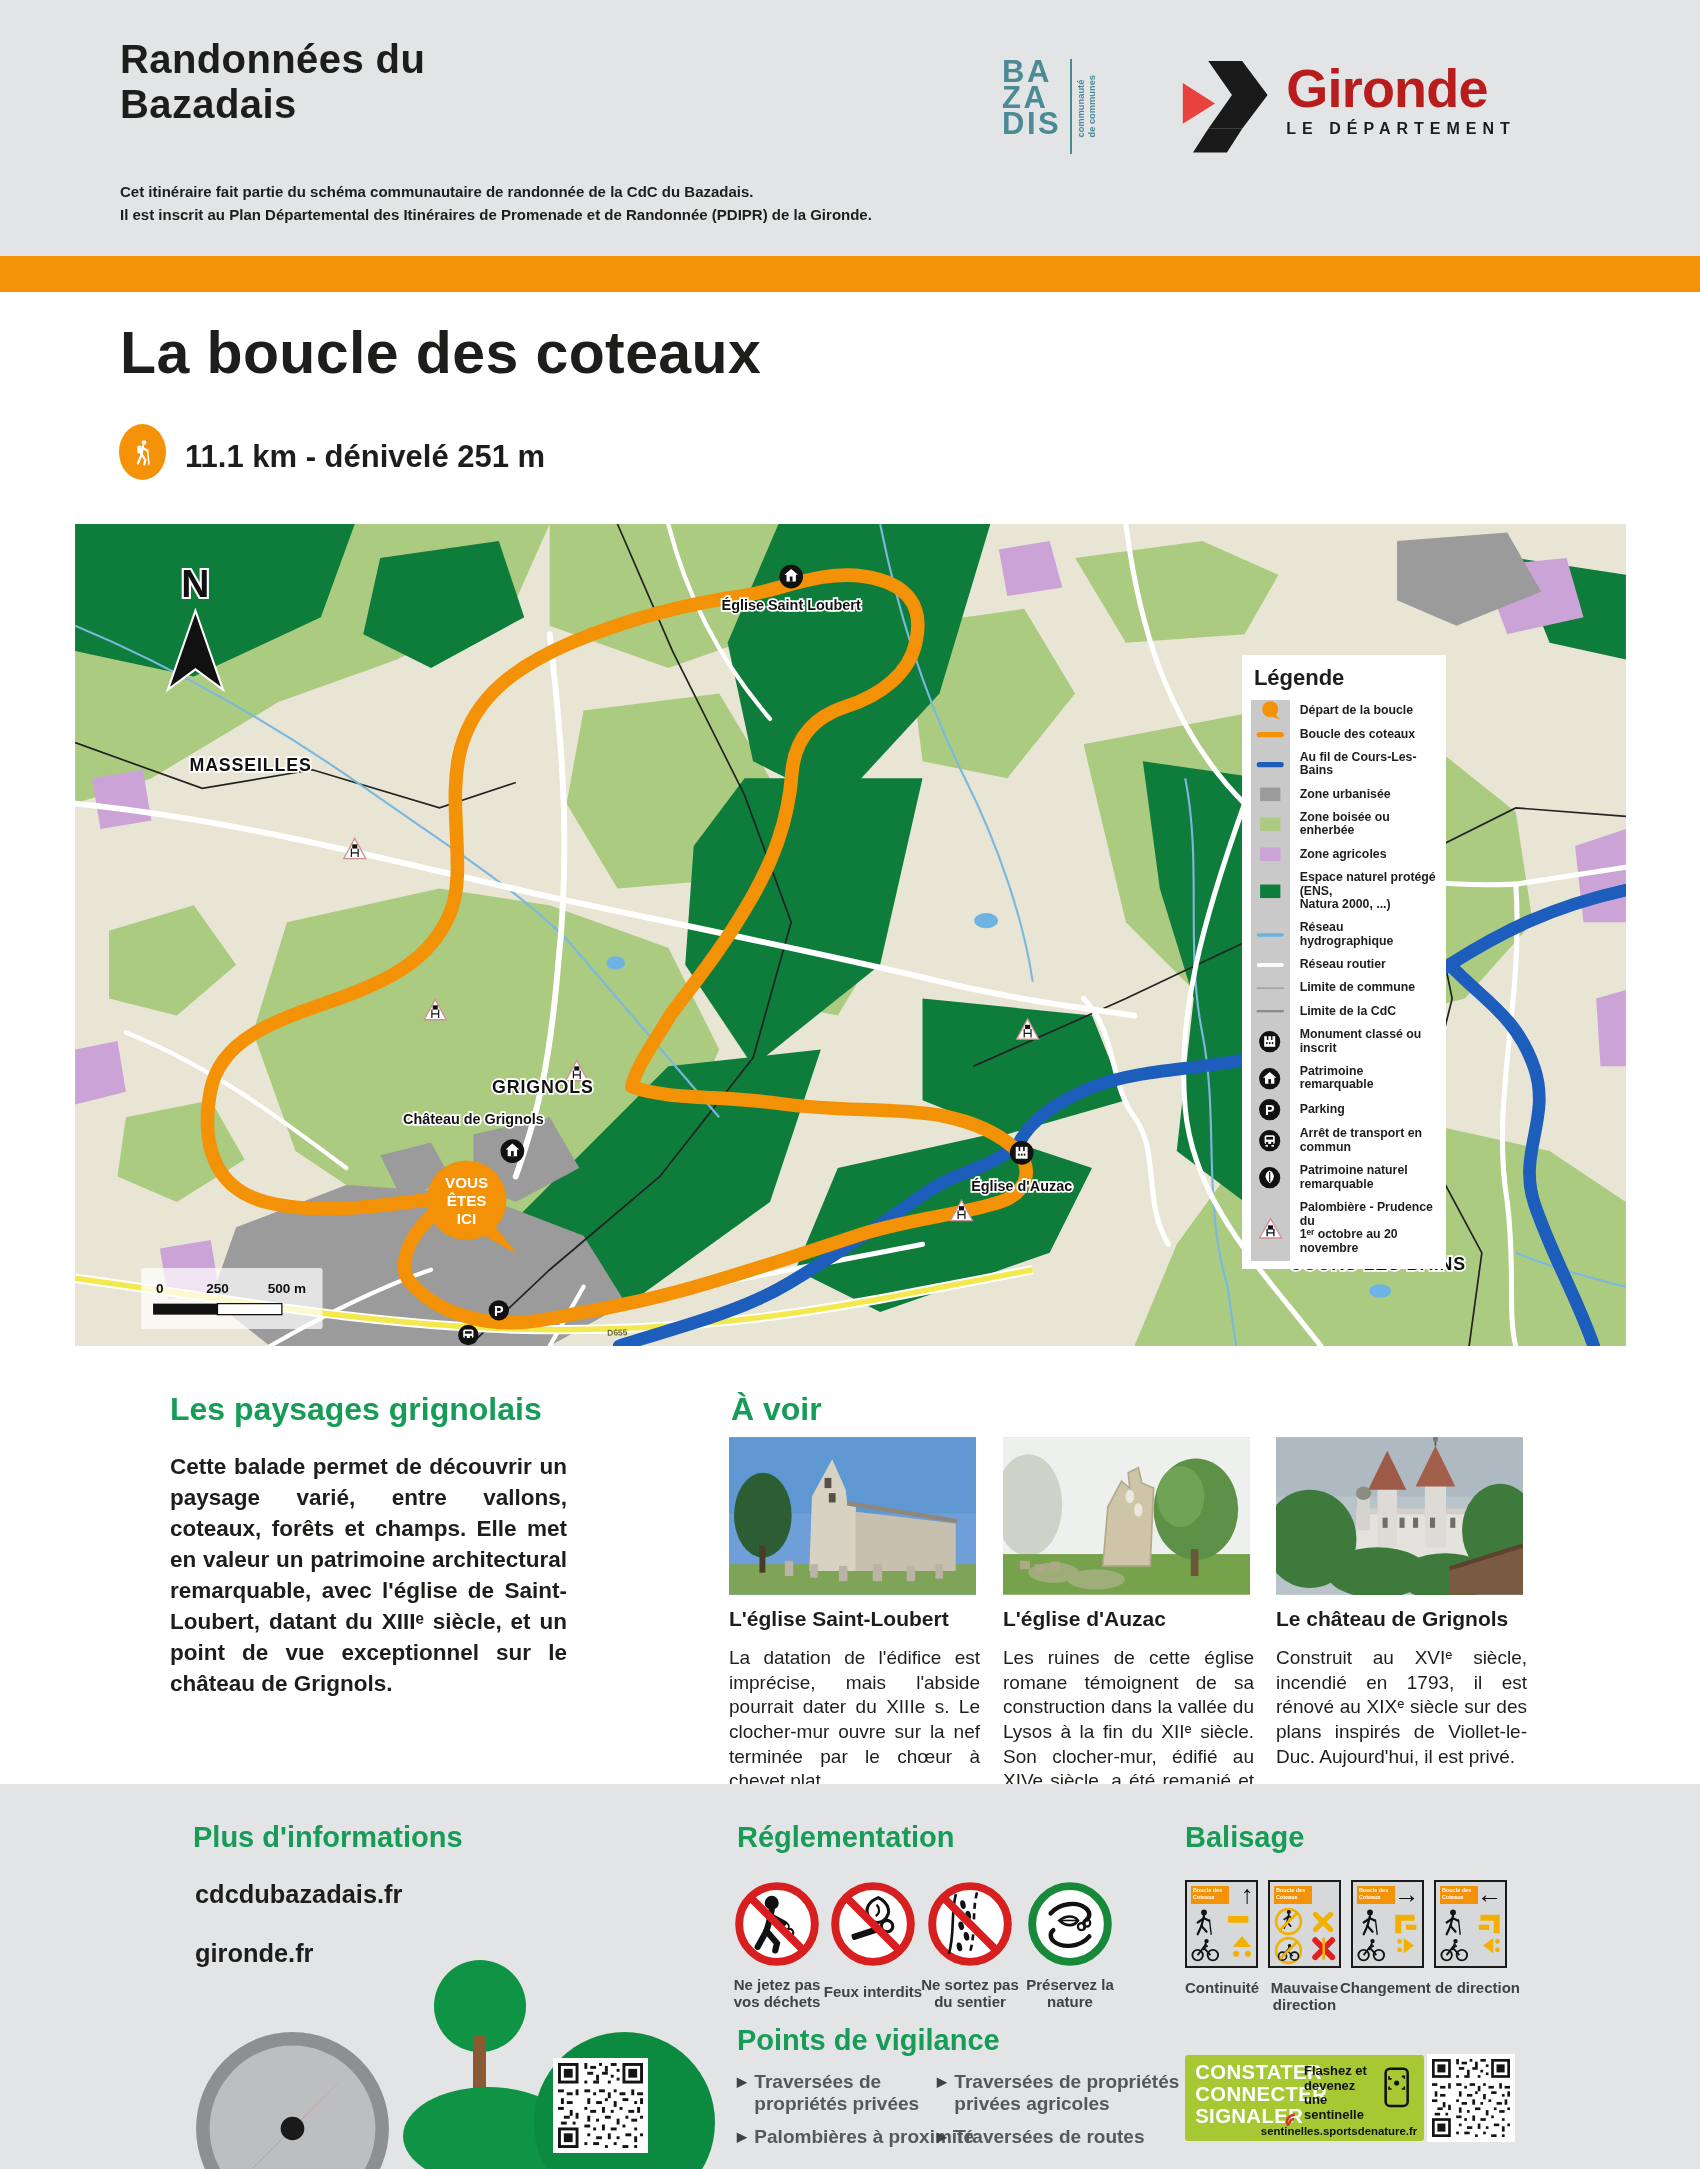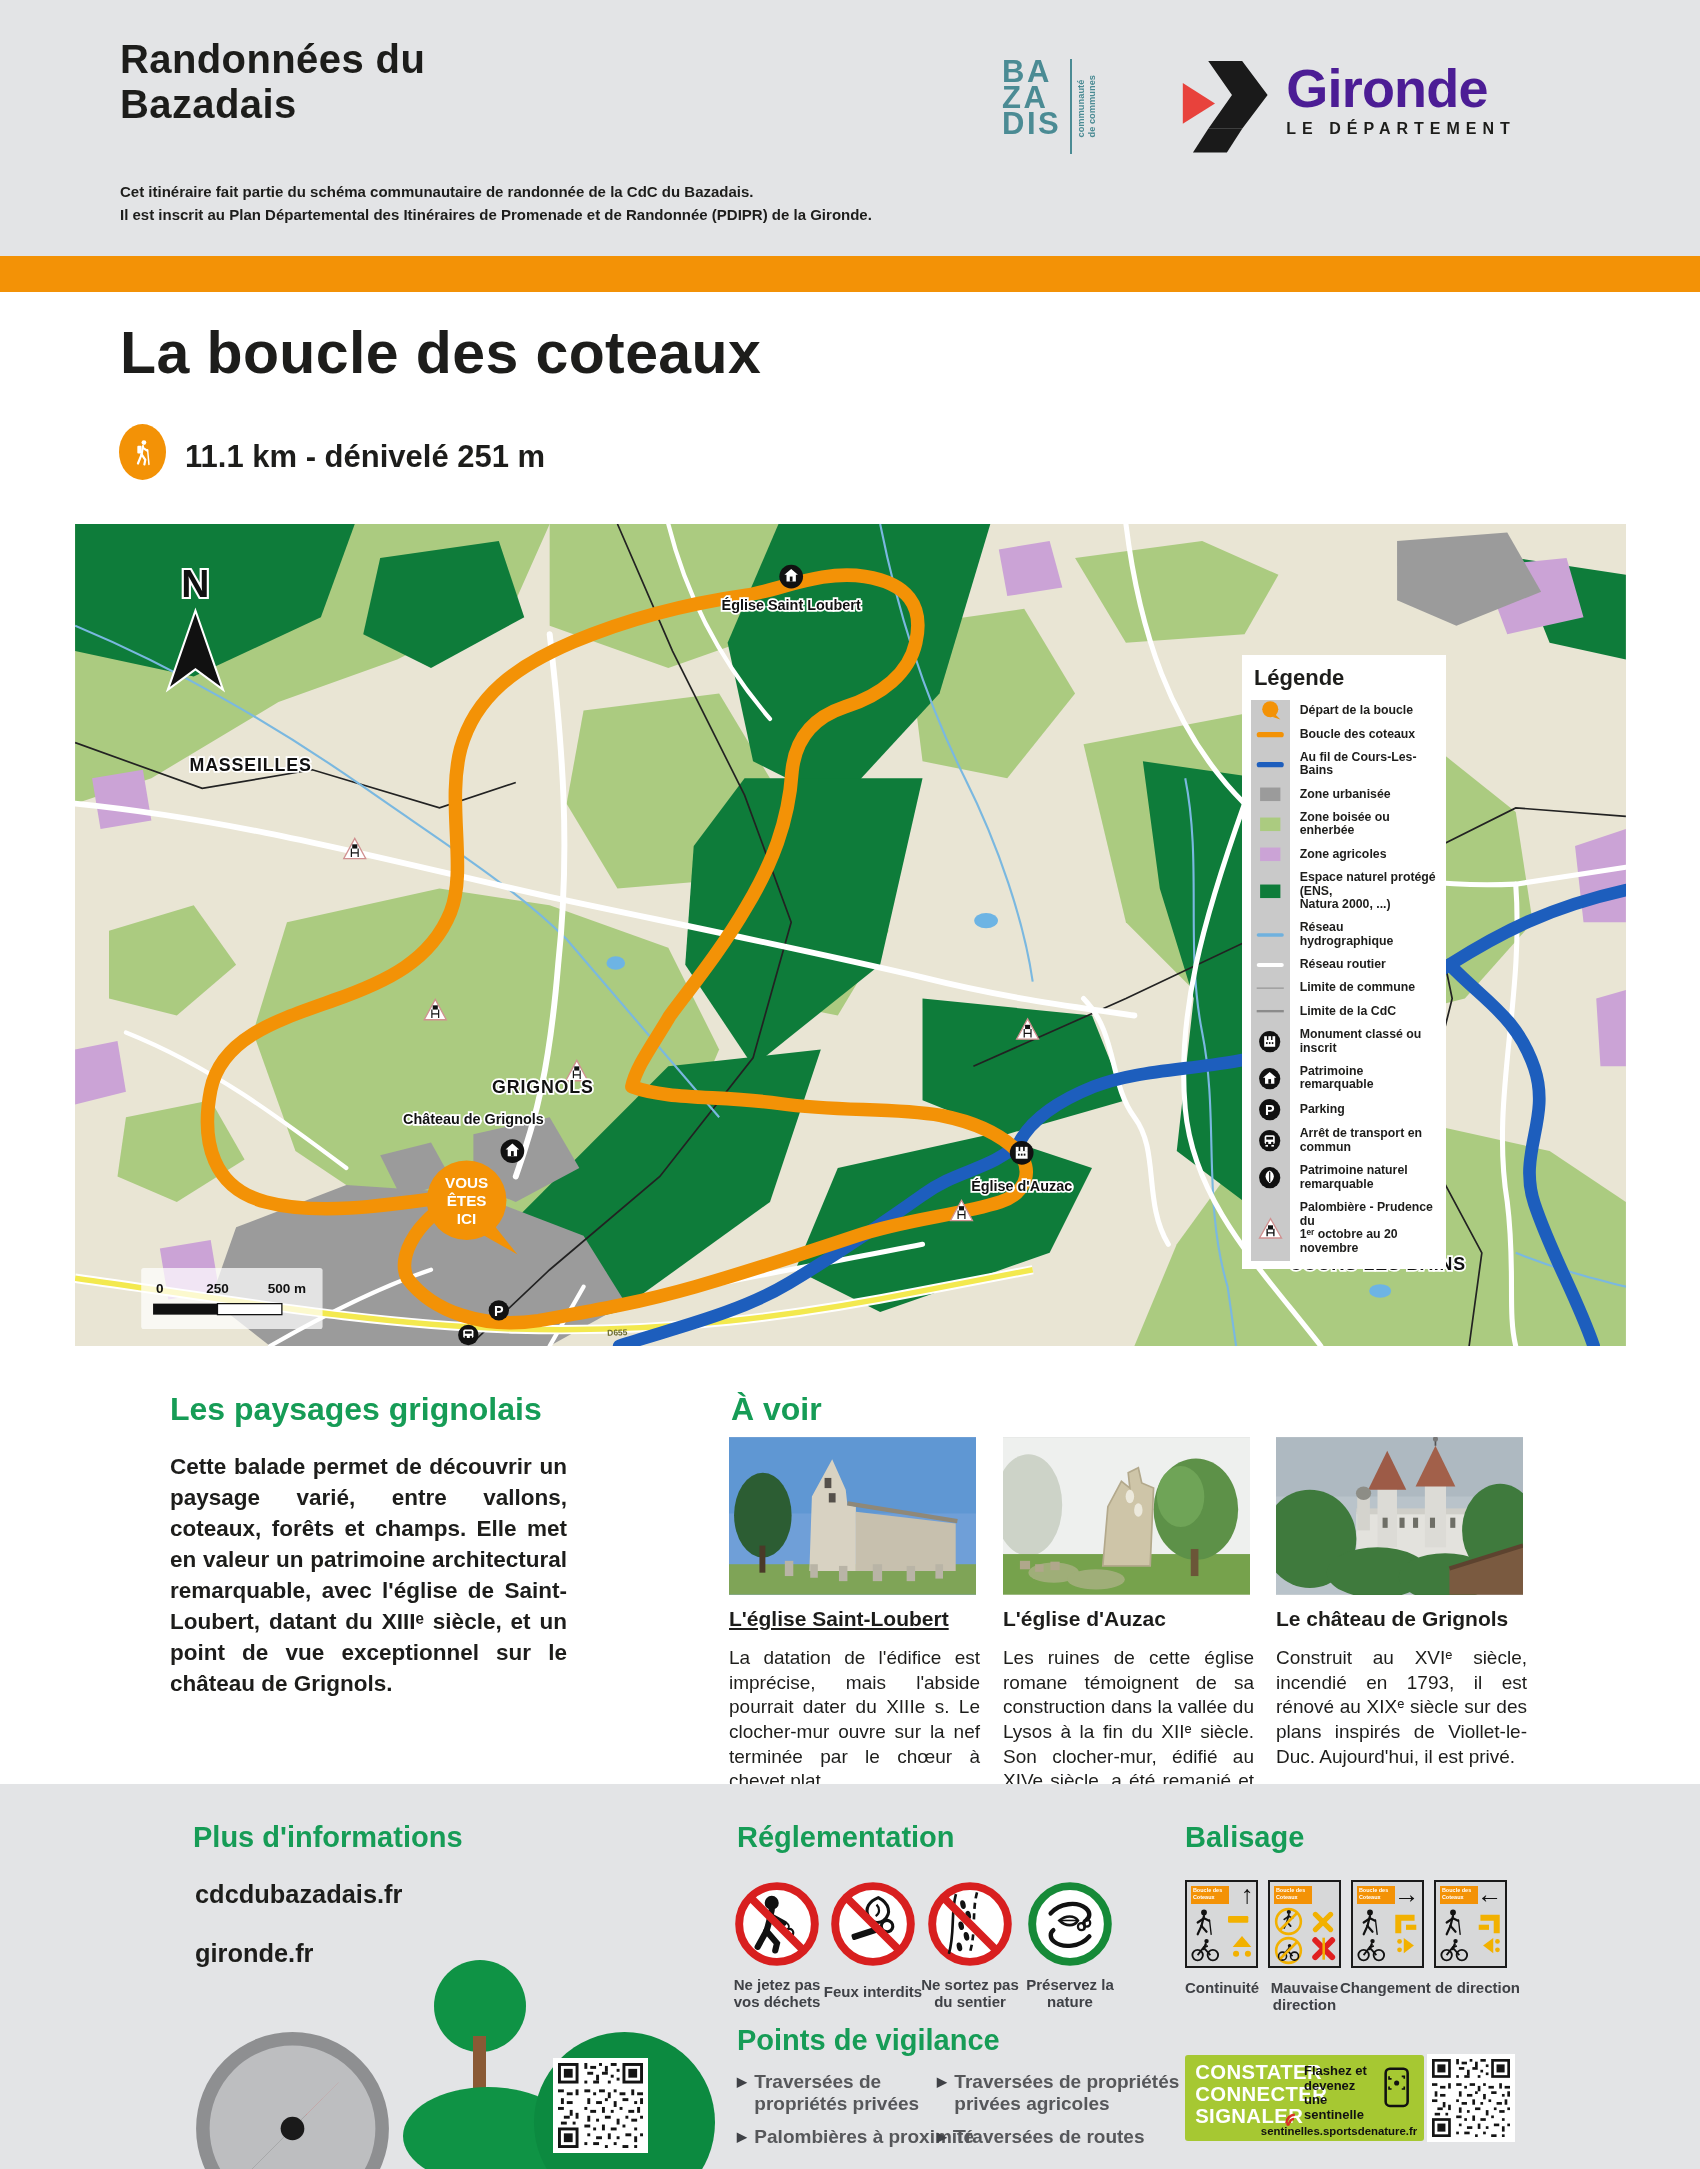--- a/index.html
+++ b/index.html
@@ -10,21 +10,21 @@
   
   .header{left:0;top:0;width:1700px;height:256px;background:#e3e4e6;}
   .h-title{left:120px;top:37px;font-size:40px;font-weight:800;line-height:1.13;letter-spacing:0.4px;}
   .h-sub{left:120px;top:181px;font-size:15px;font-weight:700;line-height:1.5;color:#1d1d1b;}
   .bz-logo{left:1002px;top:59px;display:flex;align-items:flex-start;}
   .bz-letters{font-size:31px;font-weight:900;line-height:.84;letter-spacing:2.5px;color:#4b8b94;white-space:pre-line;}
   .bz-cap{margin-left:8.5px;border-left:2.5px solid #4b8b94;padding-left:4.2px;height:95px;display:flex;align-items:center;}
   .bz-cap span{writing-mode:vertical-rl;transform:rotate(180deg);font-size:9.3px;font-weight:700;color:#4b8b94;line-height:1.15;}
   .gi-logo{left:1176px;top:61px;display:flex;align-items:flex-start;}
   .gi-txt{margin-left:15.3px;}
-  .gi-name{font-size:54px;font-weight:800;color:#4c1d95;line-height:1;letter-spacing:-0.8px;}
+  .gi-name{font-size:54px;font-weight:800;color:#b91c1c;line-height:1;letter-spacing:-0.8px;}
   .gi-tag{font-size:16px;font-weight:700;letter-spacing:6px;color:#1d1d1b;margin-top:5.1px;}
   .orange-bar{left:0;top:256px;width:1700px;height:36px;background:#f39206;}
   
   .t-title{left:120px;top:319px;font-size:59px;font-weight:800;letter-spacing:0.4px;}
   .t-badge{left:119px;top:424px;width:47px;height:56px;background:#f39206;border-radius:50%;
            display:flex;align-items:center;justify-content:center;}
   .t-stats{left:185px;top:439px;font-size:31px;font-weight:800;}
   
   .map{left:75px;top:524px;width:1551px;height:822px;background:#e9e5d4;}
   .map svg.basemap{position:absolute;left:0;top:0;}
@@ -544,21 +544,21 @@
           <ellipse cx="40" cy="120" rx="55" ry="58"></ellipse>
           <ellipse cx="265" cy="110" rx="45" ry="55"></ellipse>
           <ellipse cx="120" cy="160" rx="60" ry="30"></ellipse>
           <ellipse cx="200" cy="165" rx="55" ry="28"></ellipse>
         </g>
       <polygon points="205,155 292,128 292,186 205,186" fill="#7a5a40"></polygon>
       <path d="M205,155 L292,128" stroke="#5d432f" stroke-width="5"></path>
     </svg>
   </div>
 
-  <div class="abs card-title" style="left:729px;top:1607px;text-decoration:underline;">L'église Saint-Loubert</div>
+  <div class="abs card-title" style="left:729px;top:1607px;">L'église Saint-Loubert</div>
   <div class="abs card-title" style="left:1003px;top:1607px;">L'église d'Auzac</div>
   <div class="abs card-title" style="left:1276px;top:1607px;">Le château de Grignols</div>
   <div class="abs card-text" style="left:729px;top:1646px;">La datation de l'édifice est imprécise, mais l'abside pourrait dater du XIIIe s. Le clocher-mur ouvre sur la nef terminée par le chœur à chevet plat.</div>
   <div class="abs card-text" style="left:1003px;top:1646px;">Les ruines de cette église romane témoignent de sa construction dans la vallée du Lysos à la fin du XIIᵉ siècle. Son clocher-mur, édifié au XIVe siècle, a été remanié et amélioré aux XVIᵉ et XVIIᵉ siècles.</div>
   <div class="abs card-text" style="left:1276px;top:1646px;">Construit au XVIᵉ siècle, incendié en 1793, il est rénové au XIXᵉ siècle sur des plans inspirés de Viollet-le-Duc. Aujourd'hui, il est privé.</div>
 
   <div class="abs footer"></div>
 
   <div class="abs g-head2" style="left:193px;top:1821px;">Plus d'informations</div>
   <a class="abs link" style="left:195px;top:1880px;" href="#">cdcdubazadais.fr</a>

